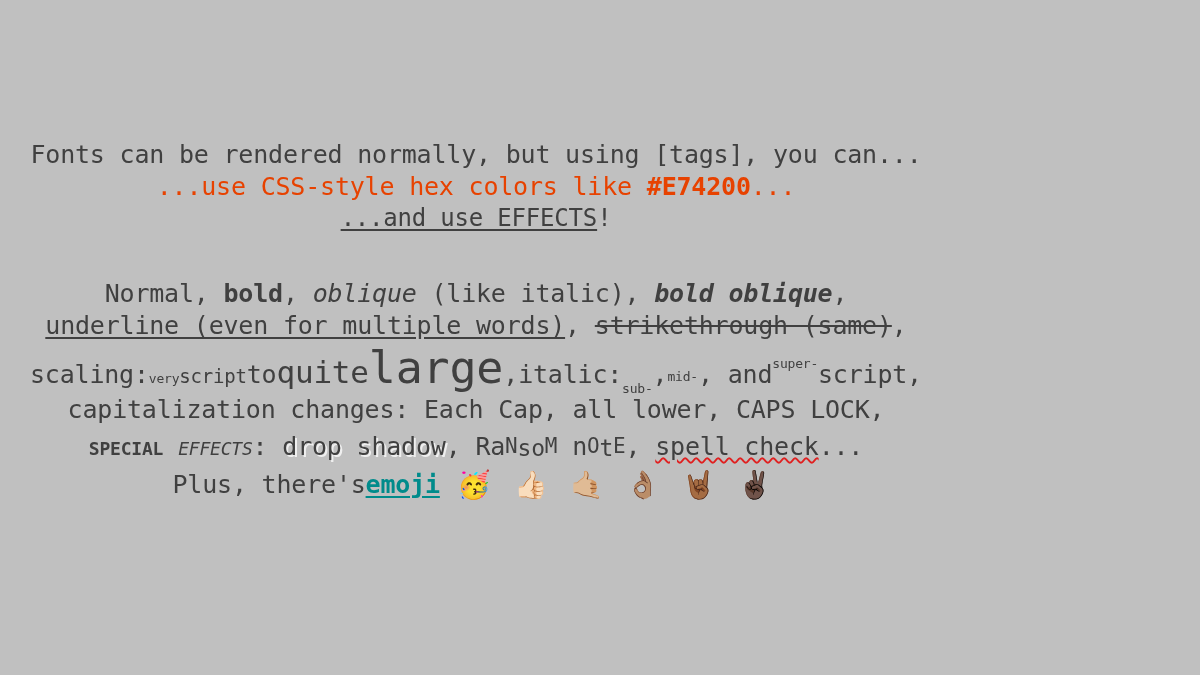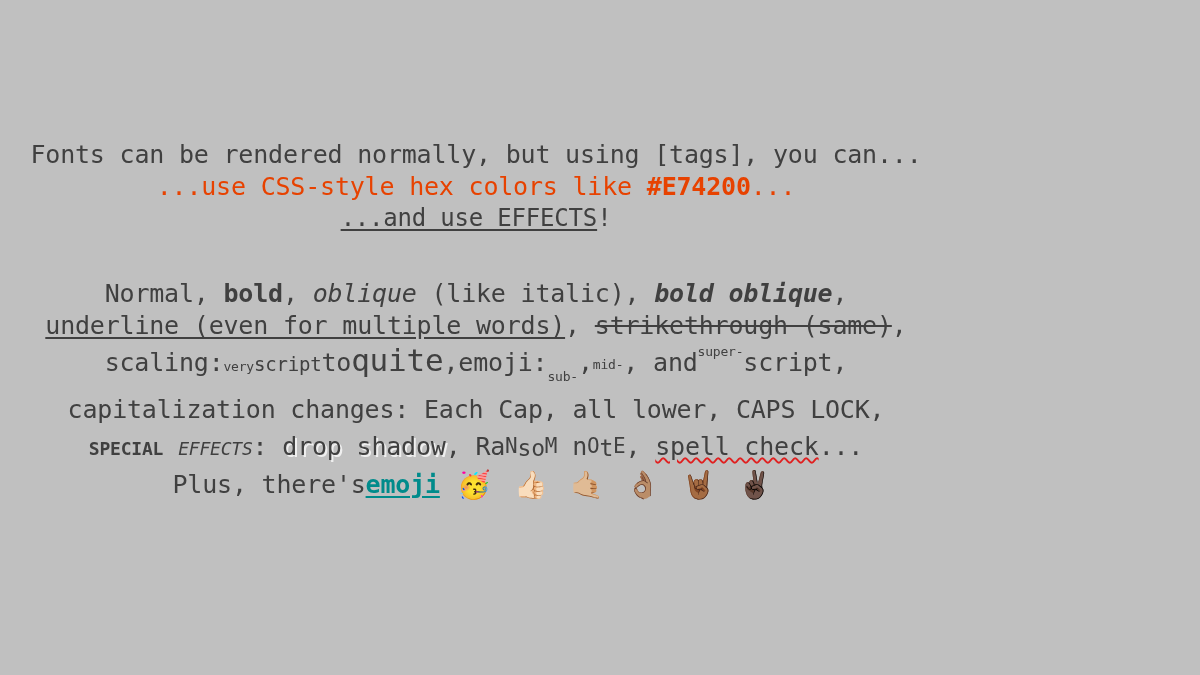--- a/index.html
+++ b/index.html
@@ -186,22 +186,23 @@
     <span class="u">underline (even for multiple words)</span><span>, </span><span class="strike">strikethrough (same)</span><span>,</span>
   </div>
 
   <div class="line l-scale">
     <span>scaling: </span>
       <span class="sz-very">very</span>
       <span class="sz-small">script</span>
       <span> to </span>
       <span class="sz-quite">quite</span>
       <span class="sz-quite"> </span>
+      <span class="sz-large">large</span>
       <span>, </span>
-      <span>emoji: </span>
+      <span>italic: </span>
       <span class="note-sub">sub-</span>
       <span>, </span>
       <span class="note-mid">mid-</span>
       <span>, and </span>
       <span class="note-super">super-</span>
       <span>script,</span>
   </div>
 
   <div class="line l-caps">
     <span>capitalization changes: Each Cap, all lower, CAPS LOCK,</span>

